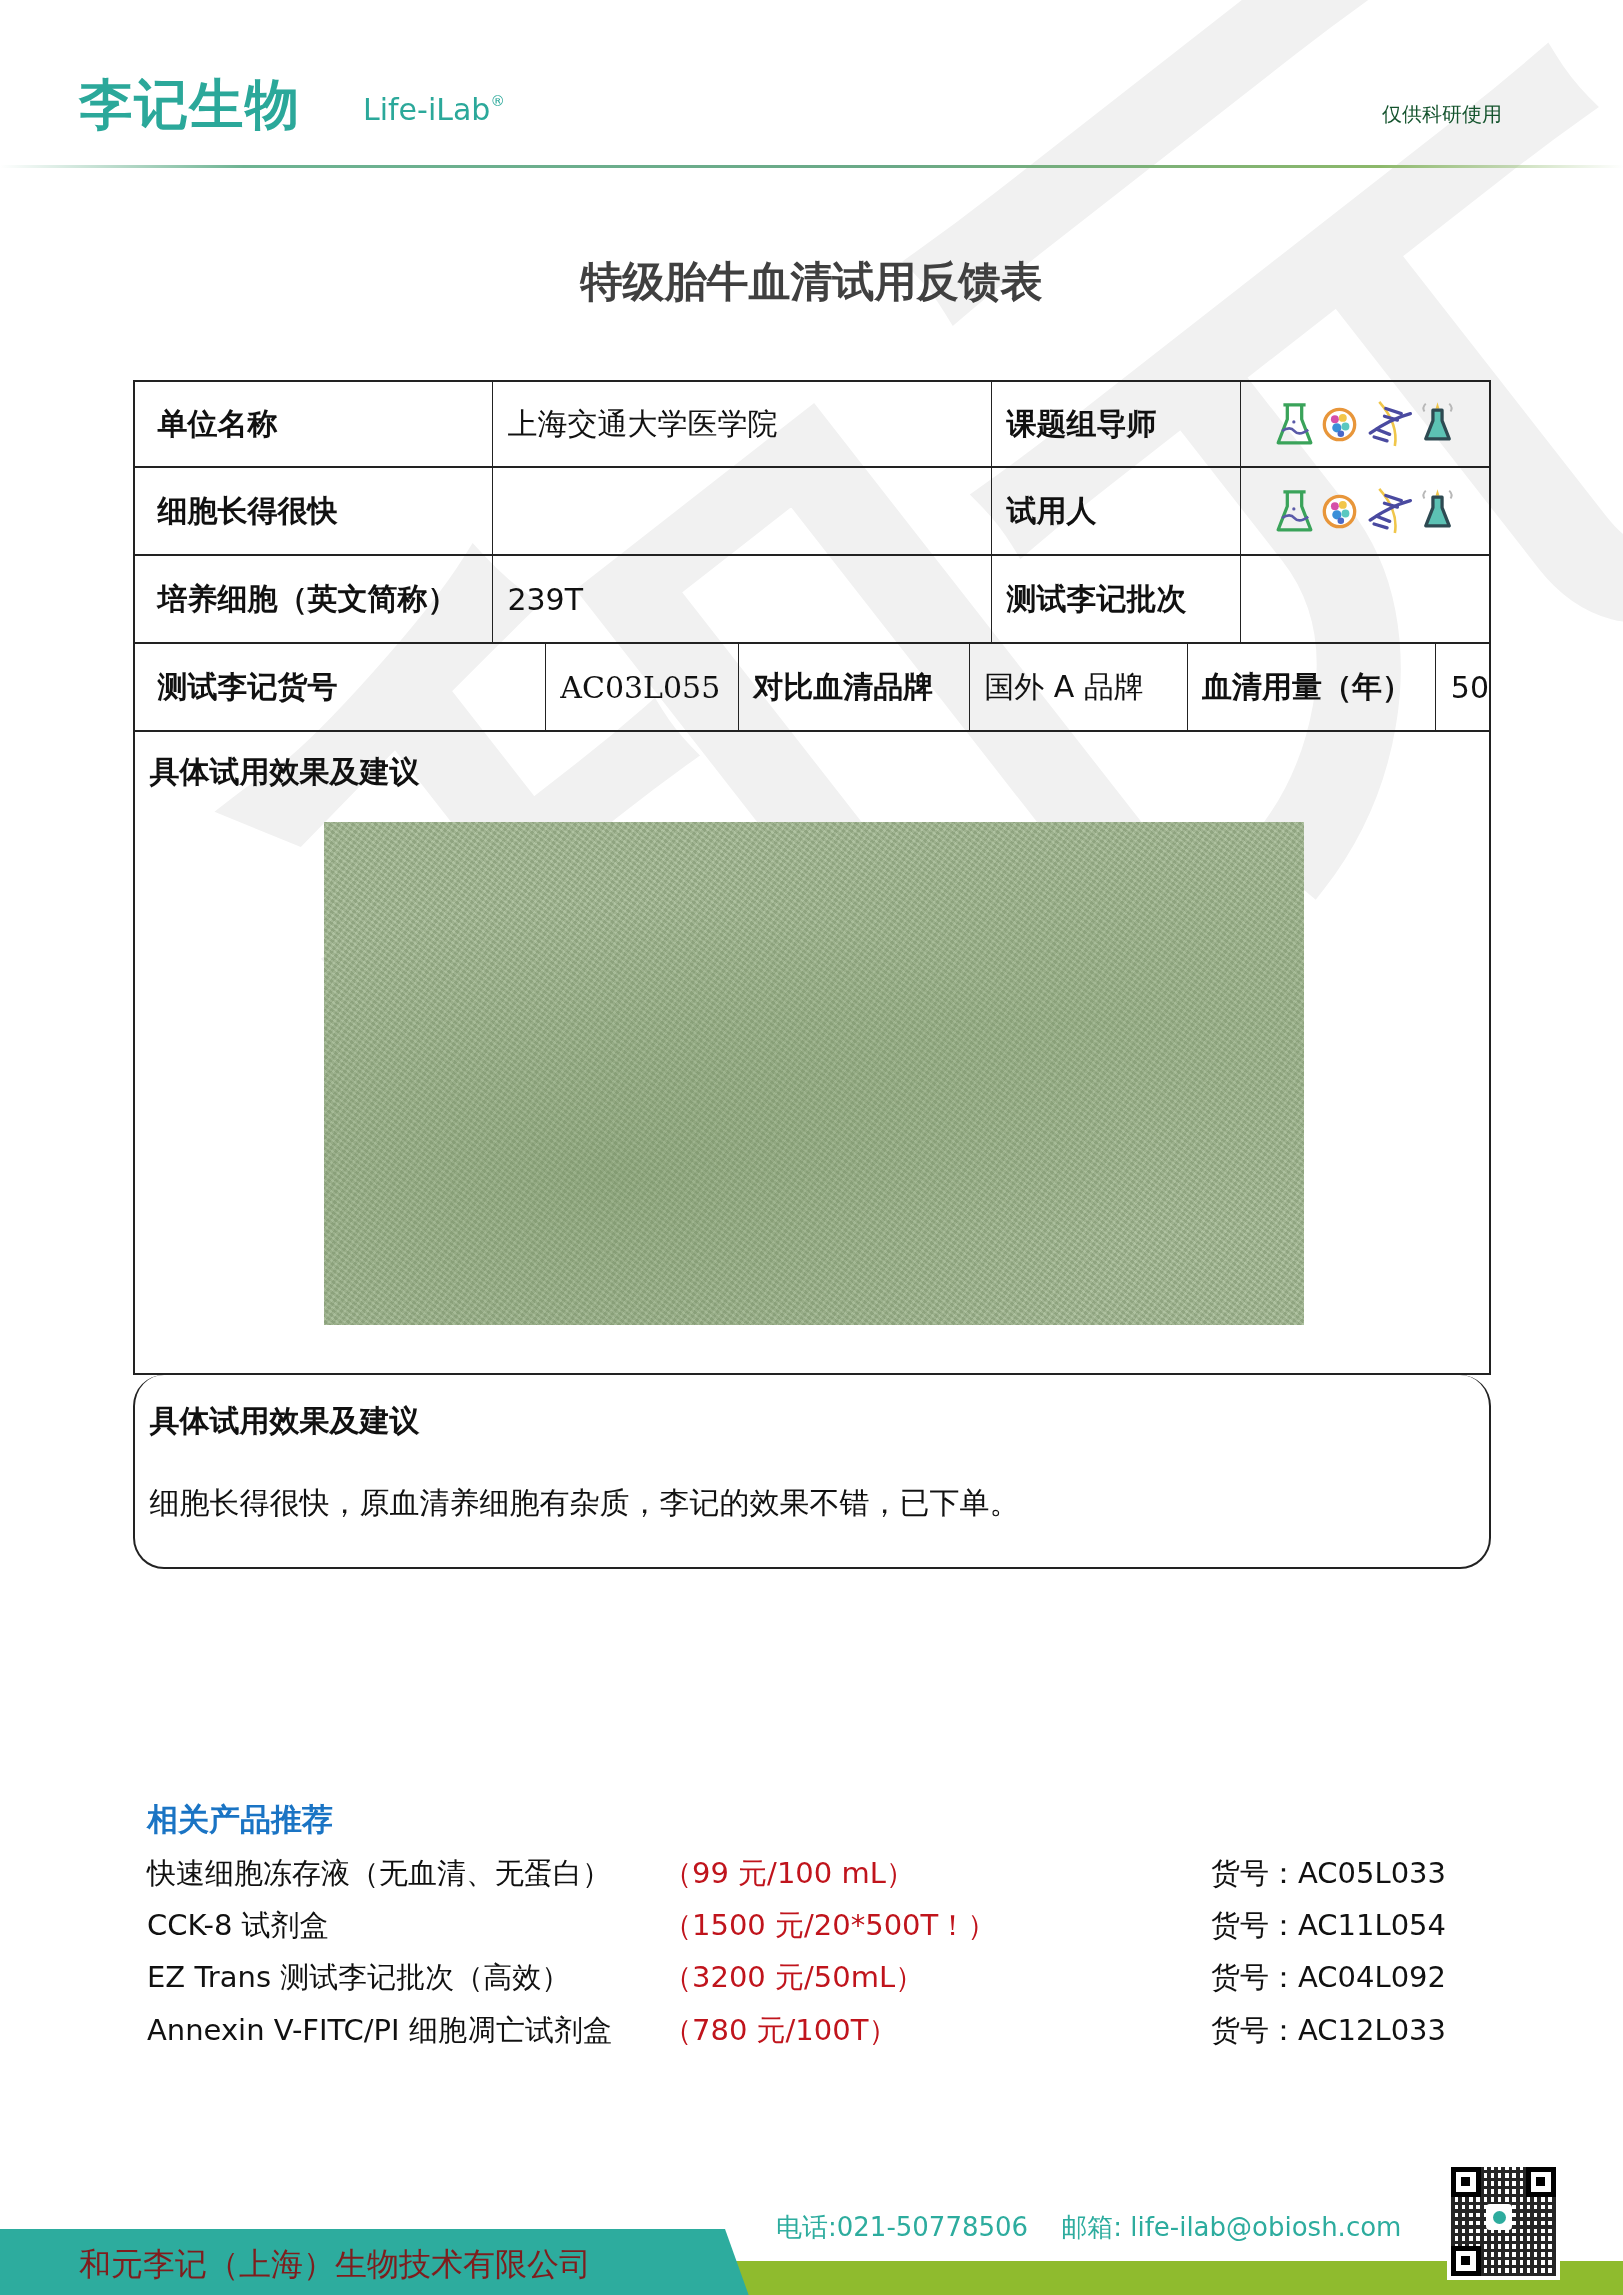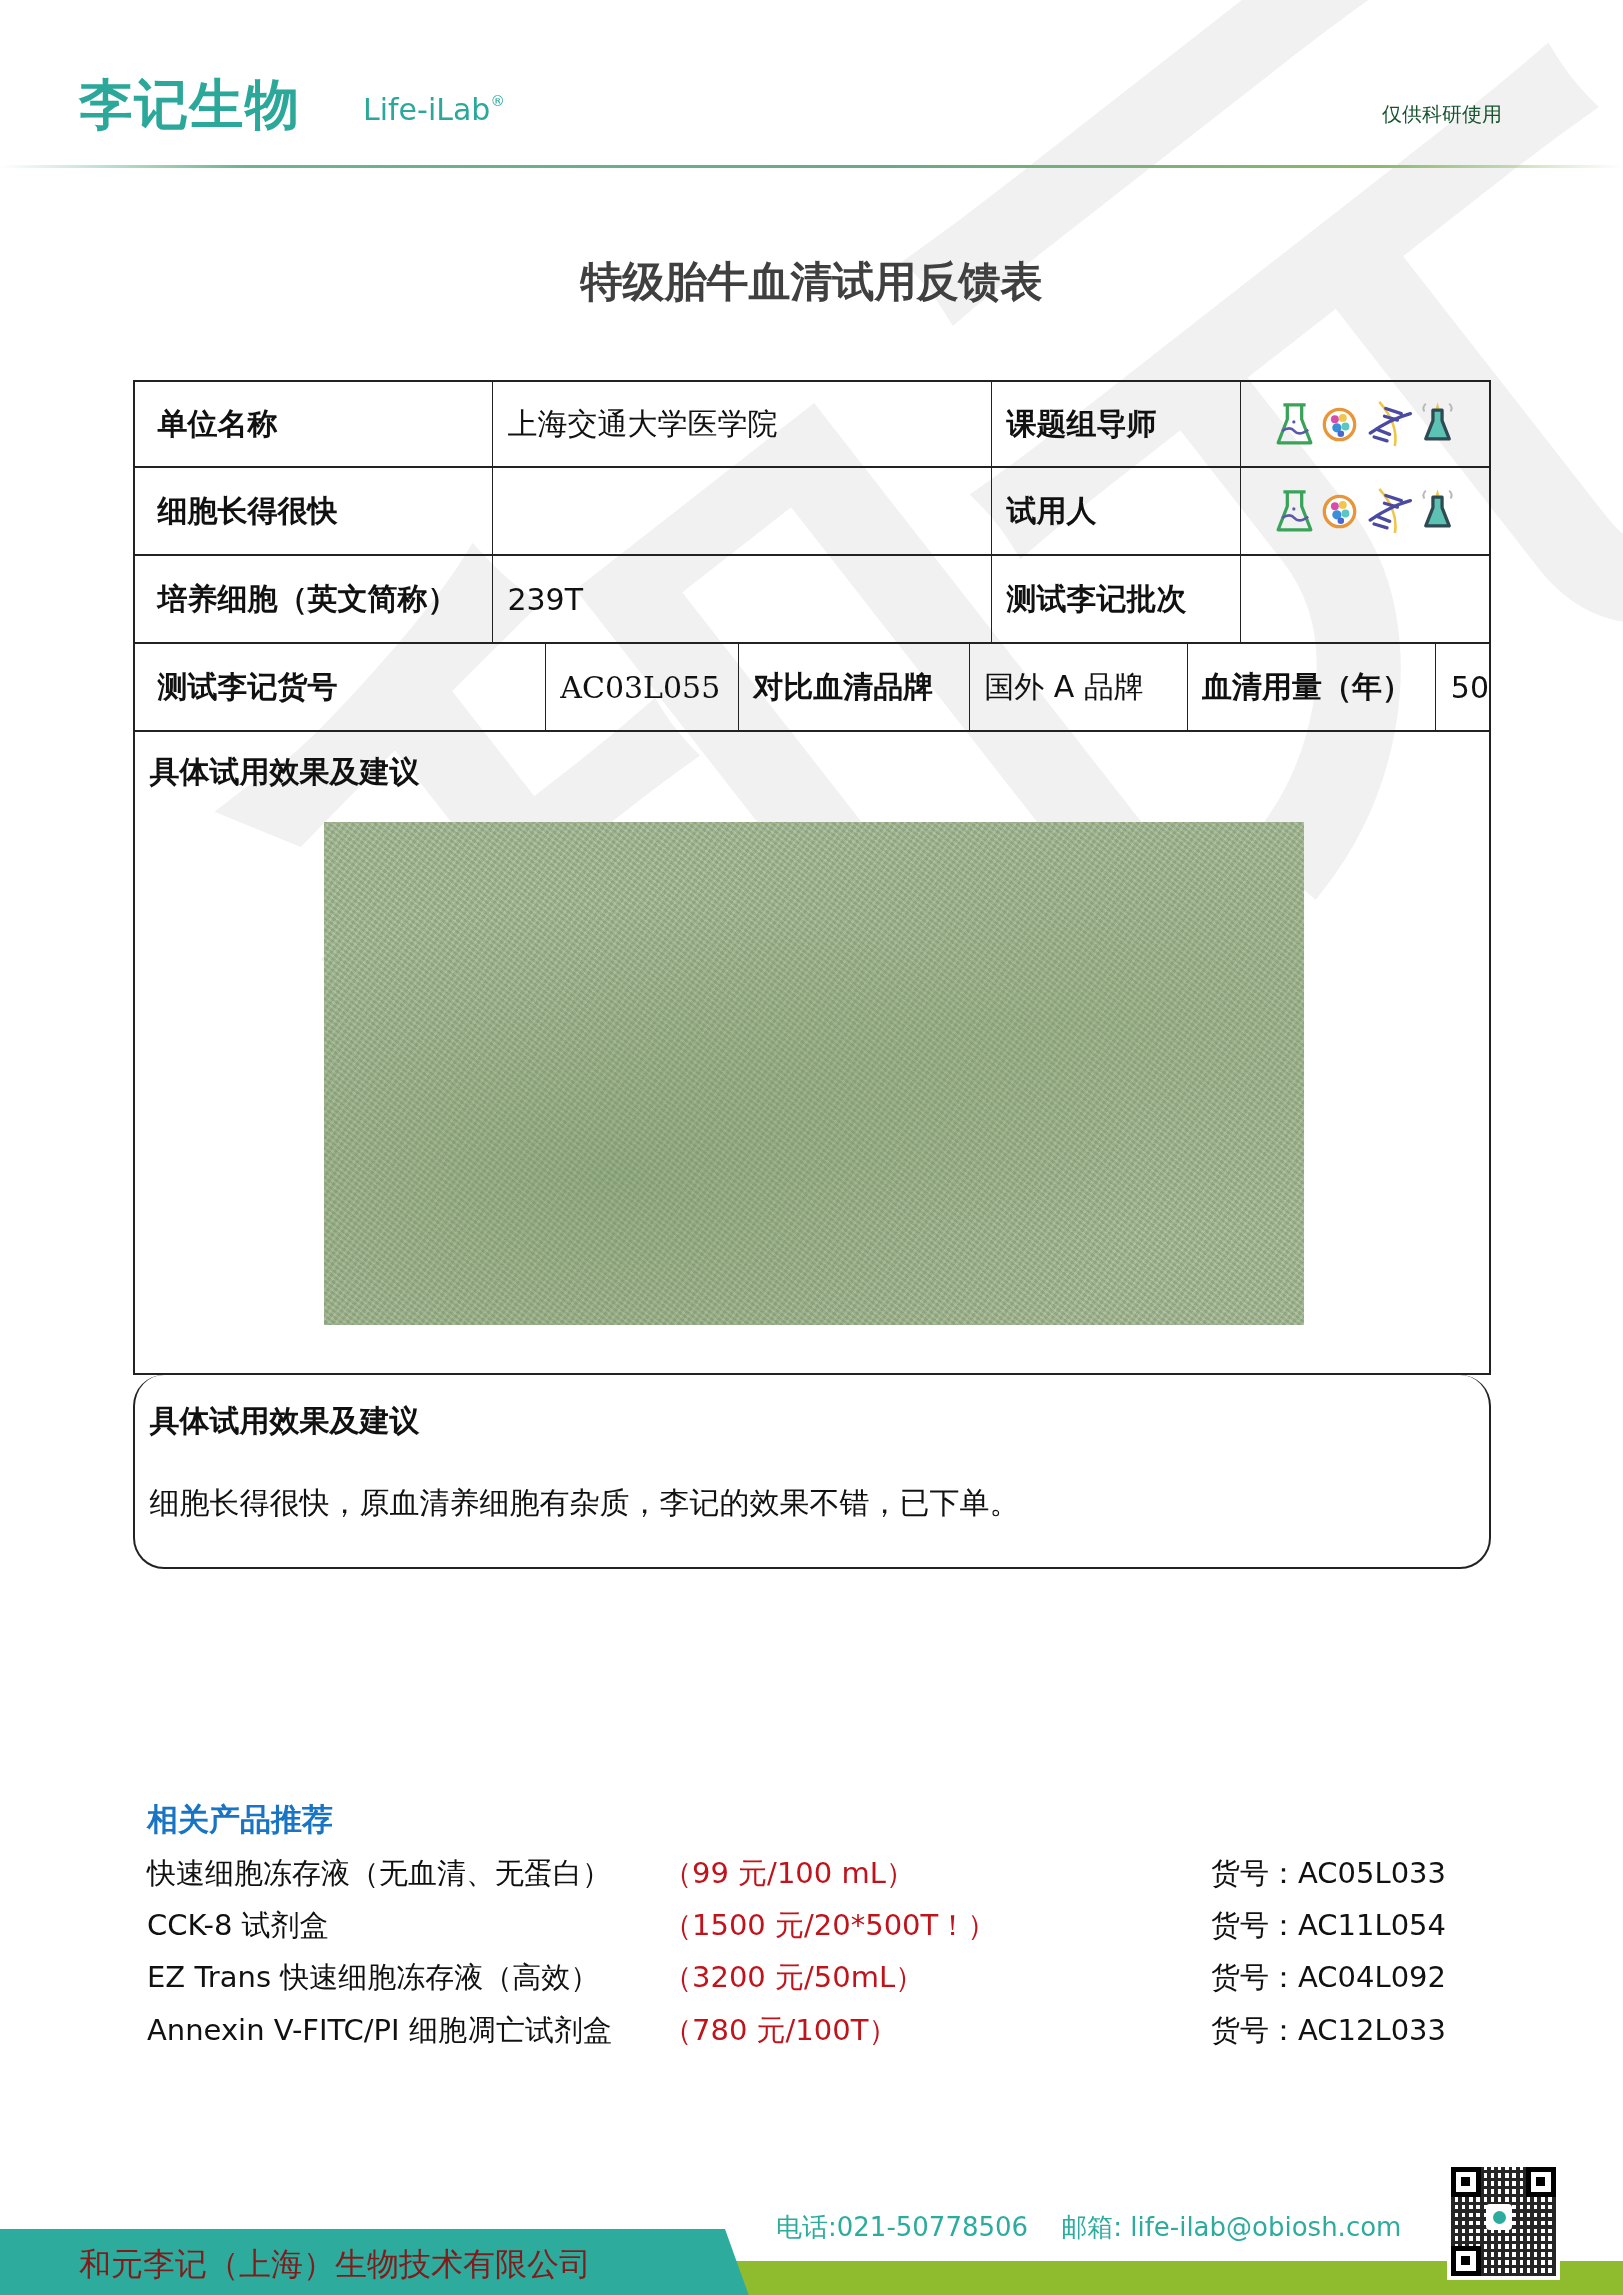--- a/index.html
+++ b/index.html
@@ -184,21 +184,21 @@
   <span class="p-name">快速细胞冻存液（无血清、无蛋白）</span>
   <span class="p-price">（99 元/100 mL）</span>
   <span class="p-code">货号：AC05L033</span>
 </div>
 <div class="product" style="top:1906px">
   <span class="p-name">CCK-8 试剂盒</span>
   <span class="p-price">（1500 元/20*500T！）</span>
   <span class="p-code">货号：AC11L054</span>
 </div>
 <div class="product" style="top:1958px">
-  <span class="p-name">EZ Trans 快速细胞冻存液（高效）</span>
+  <span class="p-name">EZ Trans 测试李记批次（高效）</span>
   <span class="p-price">（3200 元/50mL）</span>
   <span class="p-code">货号：AC04L092</span>
 </div>
 <div class="product" style="top:2011px">
   <span class="p-name">Annexin V-FITC/PI 细胞凋亡试剂盒</span>
   <span class="p-price">（780 元/100T）</span>
   <span class="p-code">货号：AC12L033</span>
 </div>
 
 <div class="footer-green"></div>

